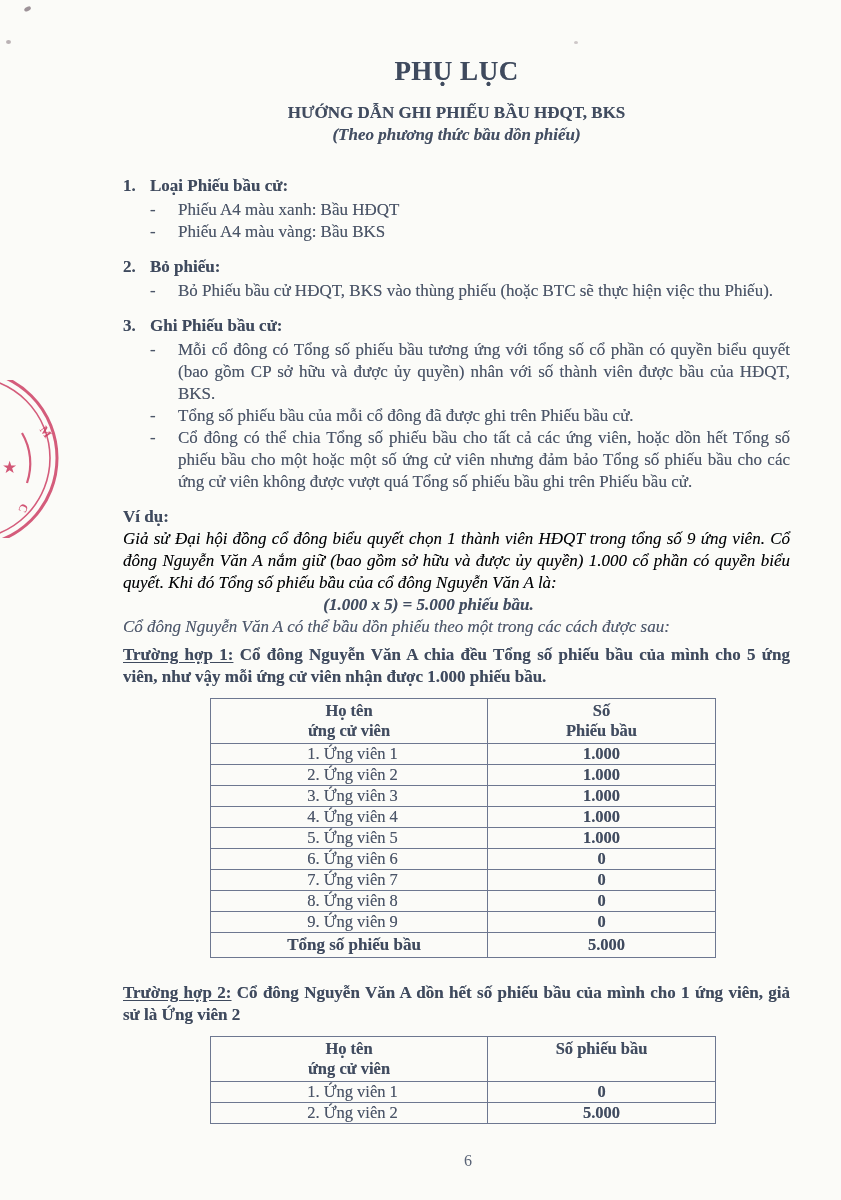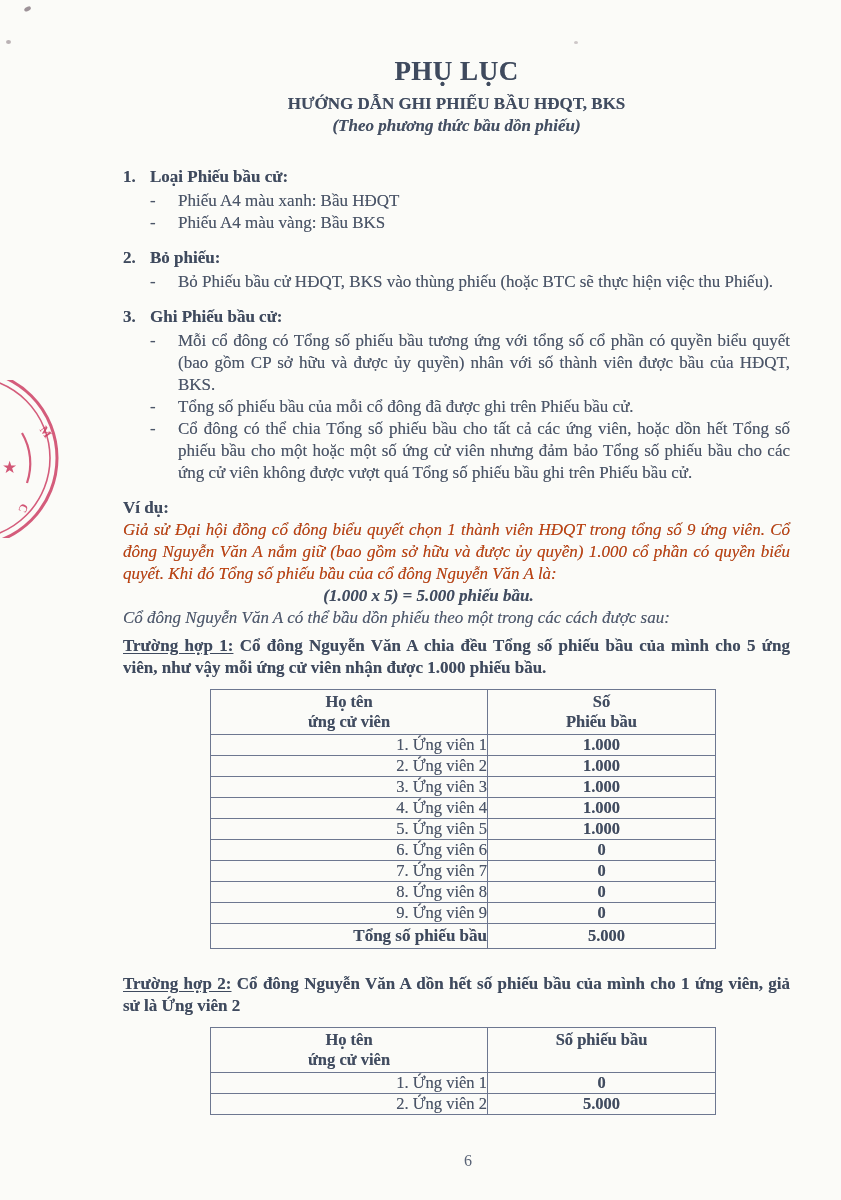--- a/index.html
+++ b/index.html
@@ -10,54 +10,54 @@
     color:#4b5568;
     -webkit-font-smoothing:antialiased;
   }
   .doc{
     position:relative;
     padding:58px 51px 0 123px;
     font-size:17px;line-height:22px;
     text-shadow:0 0 0.3px rgba(75,85,104,0.55);
   }
   .title{font-size:27px;line-height:26px;font-weight:bold;text-align:center;color:#3f4a5e;letter-spacing:0.5px;}
-  .subtitle{font-size:17px;line-height:22px;font-weight:bold;text-align:center;color:#414c60;margin-top:9px;}
+  .subtitle{font-size:17px;line-height:22px;font-weight:bold;text-align:center;color:#414c60;margin-top:18px;}
   .note{font-size:17px;line-height:22px;font-weight:bold;font-style:italic;text-align:center;color:#444f63;margin-bottom:29px;}
 
   .section{margin-bottom:13px;}
   .shead{display:flex;font-weight:bold;color:#3f4a5e;margin-bottom:2px;}
   .snum{width:27px;flex:none;}
   .bullet{display:flex;}
   .bullet .dash{width:28px;flex:none;text-align:left;padding-left:27px;box-sizing:content-box;}
   .bullet .btext{flex:1;text-align:justify;}
   .bullet{padding-left:0;}
   .bullet .dash{width:55px;padding-left:0;text-indent:27px;}
 
   .example{margin-top:10px;}
   .ex-label{font-weight:bold;color:#3f4a5e;}
-  .ex-para{font-style:italic;text-align:justify;color:#c2410c;}
+  .ex-para{font-style:italic;text-align:justify;color:#000000;}
   .ex-formula{font-style:italic;font-weight:bold;text-align:center;color:#414c60;transform:translateX(-28px);}
   .ex-para2{font-style:italic;color:#4f596d;}
 
   .case{margin-top:6px;font-weight:bold;color:#3f4a5e;text-align:justify;}
   .case2{margin-top:24px;}
   .case .clabel{text-decoration:underline;text-underline-offset:2px;}
 
   table.vtable{
     border-collapse:collapse;table-layout:fixed;
     margin:10px 0 0 87px;
     font-size:16.5px;color:#4b5568;
   }
   .vtable col.c1{width:277px;}
   .vtable col.c2{width:228px;}
   .vtable th,.vtable td{border:1.4px solid #6d7790;padding:0;}
   .vtable th{font-weight:bold;color:#414c60;text-align:center;vertical-align:top;padding:2px 0;}
   .vtable th .hline{display:block;line-height:20px;}
   .vtable td{height:20px;line-height:20px;}
-  .vtable td.name{padding-left:7px;text-align:right;}
+  .vtable td.name{padding-left:7px;text-align:center;}
   .vtable td.val{text-align:center;font-weight:bold;color:#414c60;}
   .vtable tr.total td{height:24px;line-height:24px;font-weight:bold;color:#3f4a5e;padding-left:10px;}
   .vtable tr.total td.name{font-size:17px;}
 
   .page-num{position:absolute;left:464px;top:1152px;font-size:16px;color:#5a6477;}
 
   .stamp{position:absolute;left:0;top:380px;pointer-events:none;}
   .speck{position:absolute;background:rgba(82,62,74,0.55);}
   .speck.s1{left:24px;top:7px;width:7px;height:4px;border-radius:60% 40% 50% 50%;transform:rotate(-24deg);}
   .speck.s2{left:6px;top:40px;width:5px;height:4px;border-radius:50%;opacity:0.7;}

